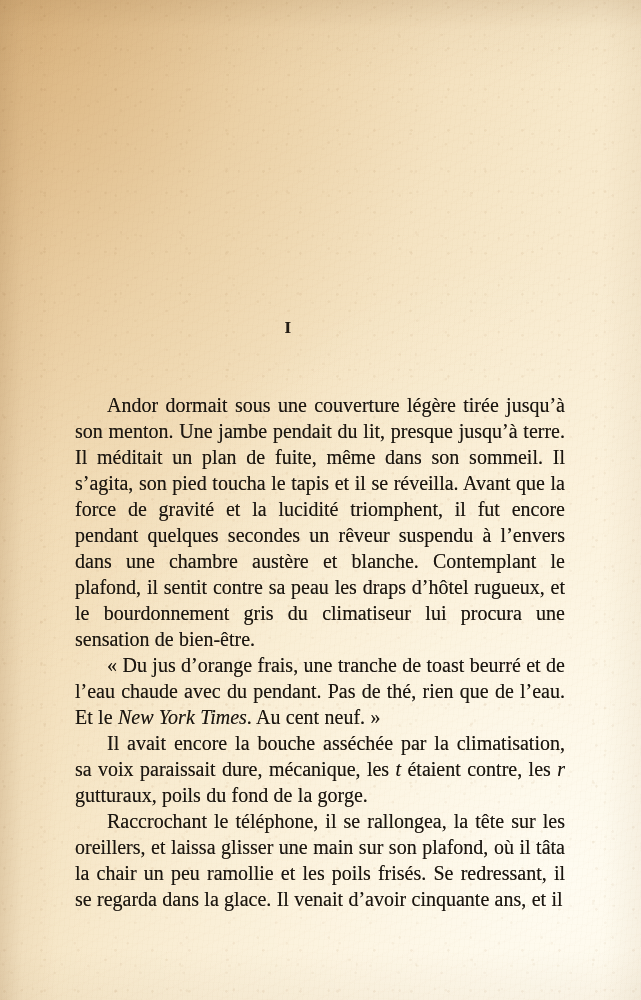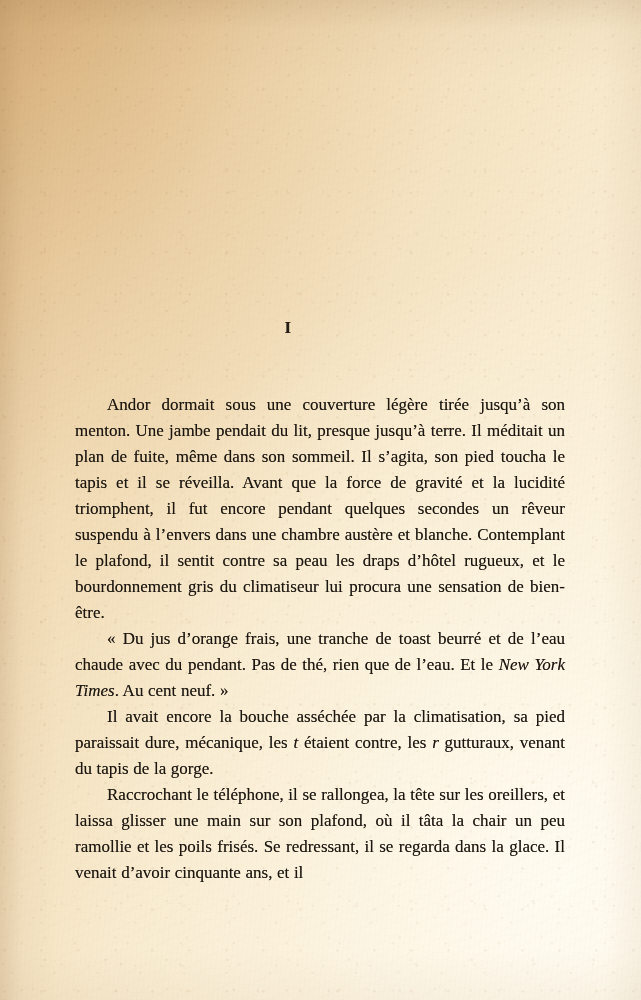--- a/index.html
+++ b/index.html
@@ -80,21 +80,21 @@
     letter-spacing: 0.5px;
     font-weight: 700;
     color: #241d15;
   }
 
   .textblock {
     position: absolute;
     left: 75px;
     top: 392px;
     width: 490px;
-    font-size: 17px;
+    font-size: 20px;
     line-height: 26px;
     text-align: justify;
     text-justify: inter-word;
     word-spacing: 0.35px;
     color: #1b1610;
   }
 
   .textblock p {
     margin: 0;
     text-indent: 32px;
@@ -114,20 +114,20 @@
 
 <div class="page">
 
   <div class="vignette"></div>
 
   <div class="chapter-number">I</div>
 
   <div class="textblock">
       <p><span>Andor dormait sous une couverture légère tirée jusqu’à son menton. Une jambe pendait du lit, presque jusqu’à terre. Il méditait un plan de fuite, même dans son sommeil. Il s’agita, son pied toucha le tapis et il se réveilla. Avant que la force de gravité et la lucidité triomphent, il fut encore pendant quelques secondes un rêveur suspendu à l’envers dans une chambre austère et blanche. Contemplant le plafond, il sentit contre sa peau les draps d’hôtel rugueux, et le bourdonnement gris du climatiseur lui procura une sensation de bien-être.</span></p>
       <p><span>« Du jus d’orange frais, une tranche de toast beurré et de l’eau chaude avec du pendant. Pas de thé, rien que de l’eau. Et le </span><em>New York Times</em><span>. Au cent neuf. »</span></p>
-      <p><span>Il avait encore la bouche asséchée par la climatisation, sa pied paraissait dure, mécanique, les </span><em>t</em><span> étaient contre, les </span><em>r</em><span> gutturaux, venant du tapis de la gorge.</span></p>
+      <p><span>Il avait encore la bouche asséchée par la climatisation, sa voix paraissait dure, mécanique, les </span><em>t</em><span> étaient contre, les </span><em>r</em><span> gutturaux, poils du fond de la gorge.</span></p>
       <p><span>Raccrochant le téléphone, il se rallongea, la tête sur les oreillers, et laissa glisser une main sur son plafond, où il tâta la chair un peu ramollie et les poils frisés. Se redressant, il se regarda dans la glace. Il venait d’avoir cinquante ans, et il</span></p>
     </div>
 
   <div class="grain"></div>
   <div class="grain2"></div>
 
 </div>
 
 </body></html>

